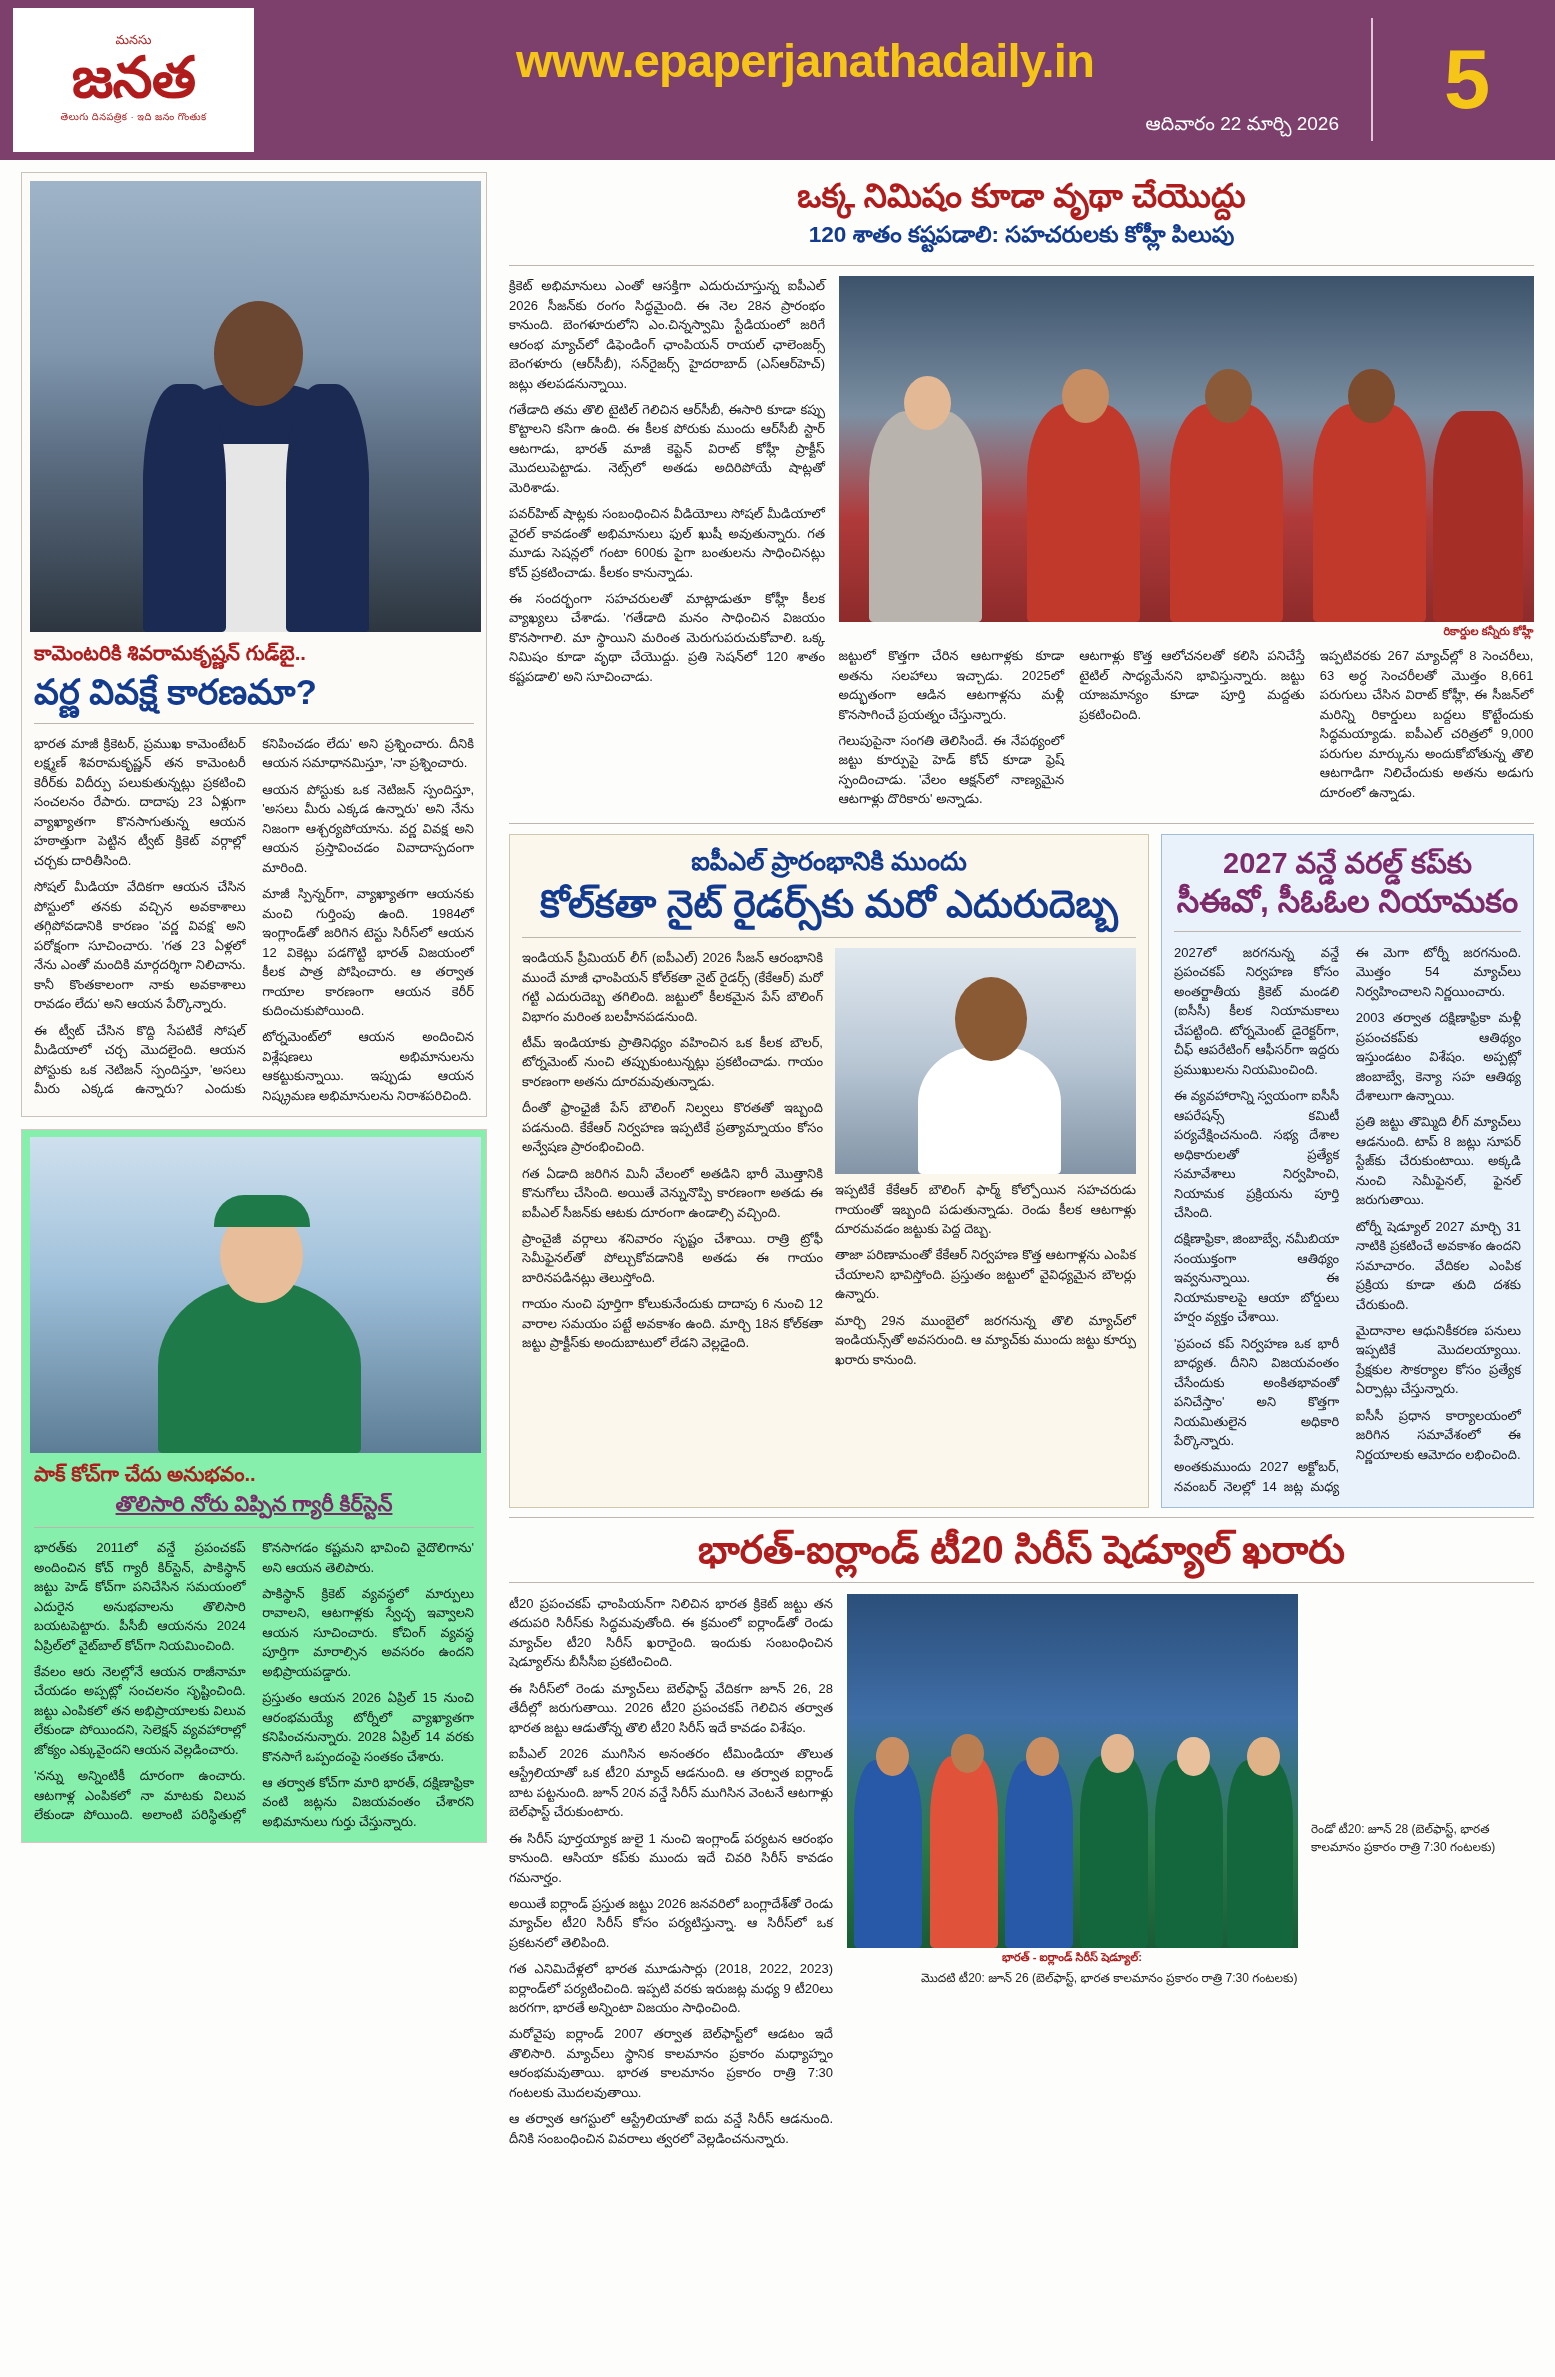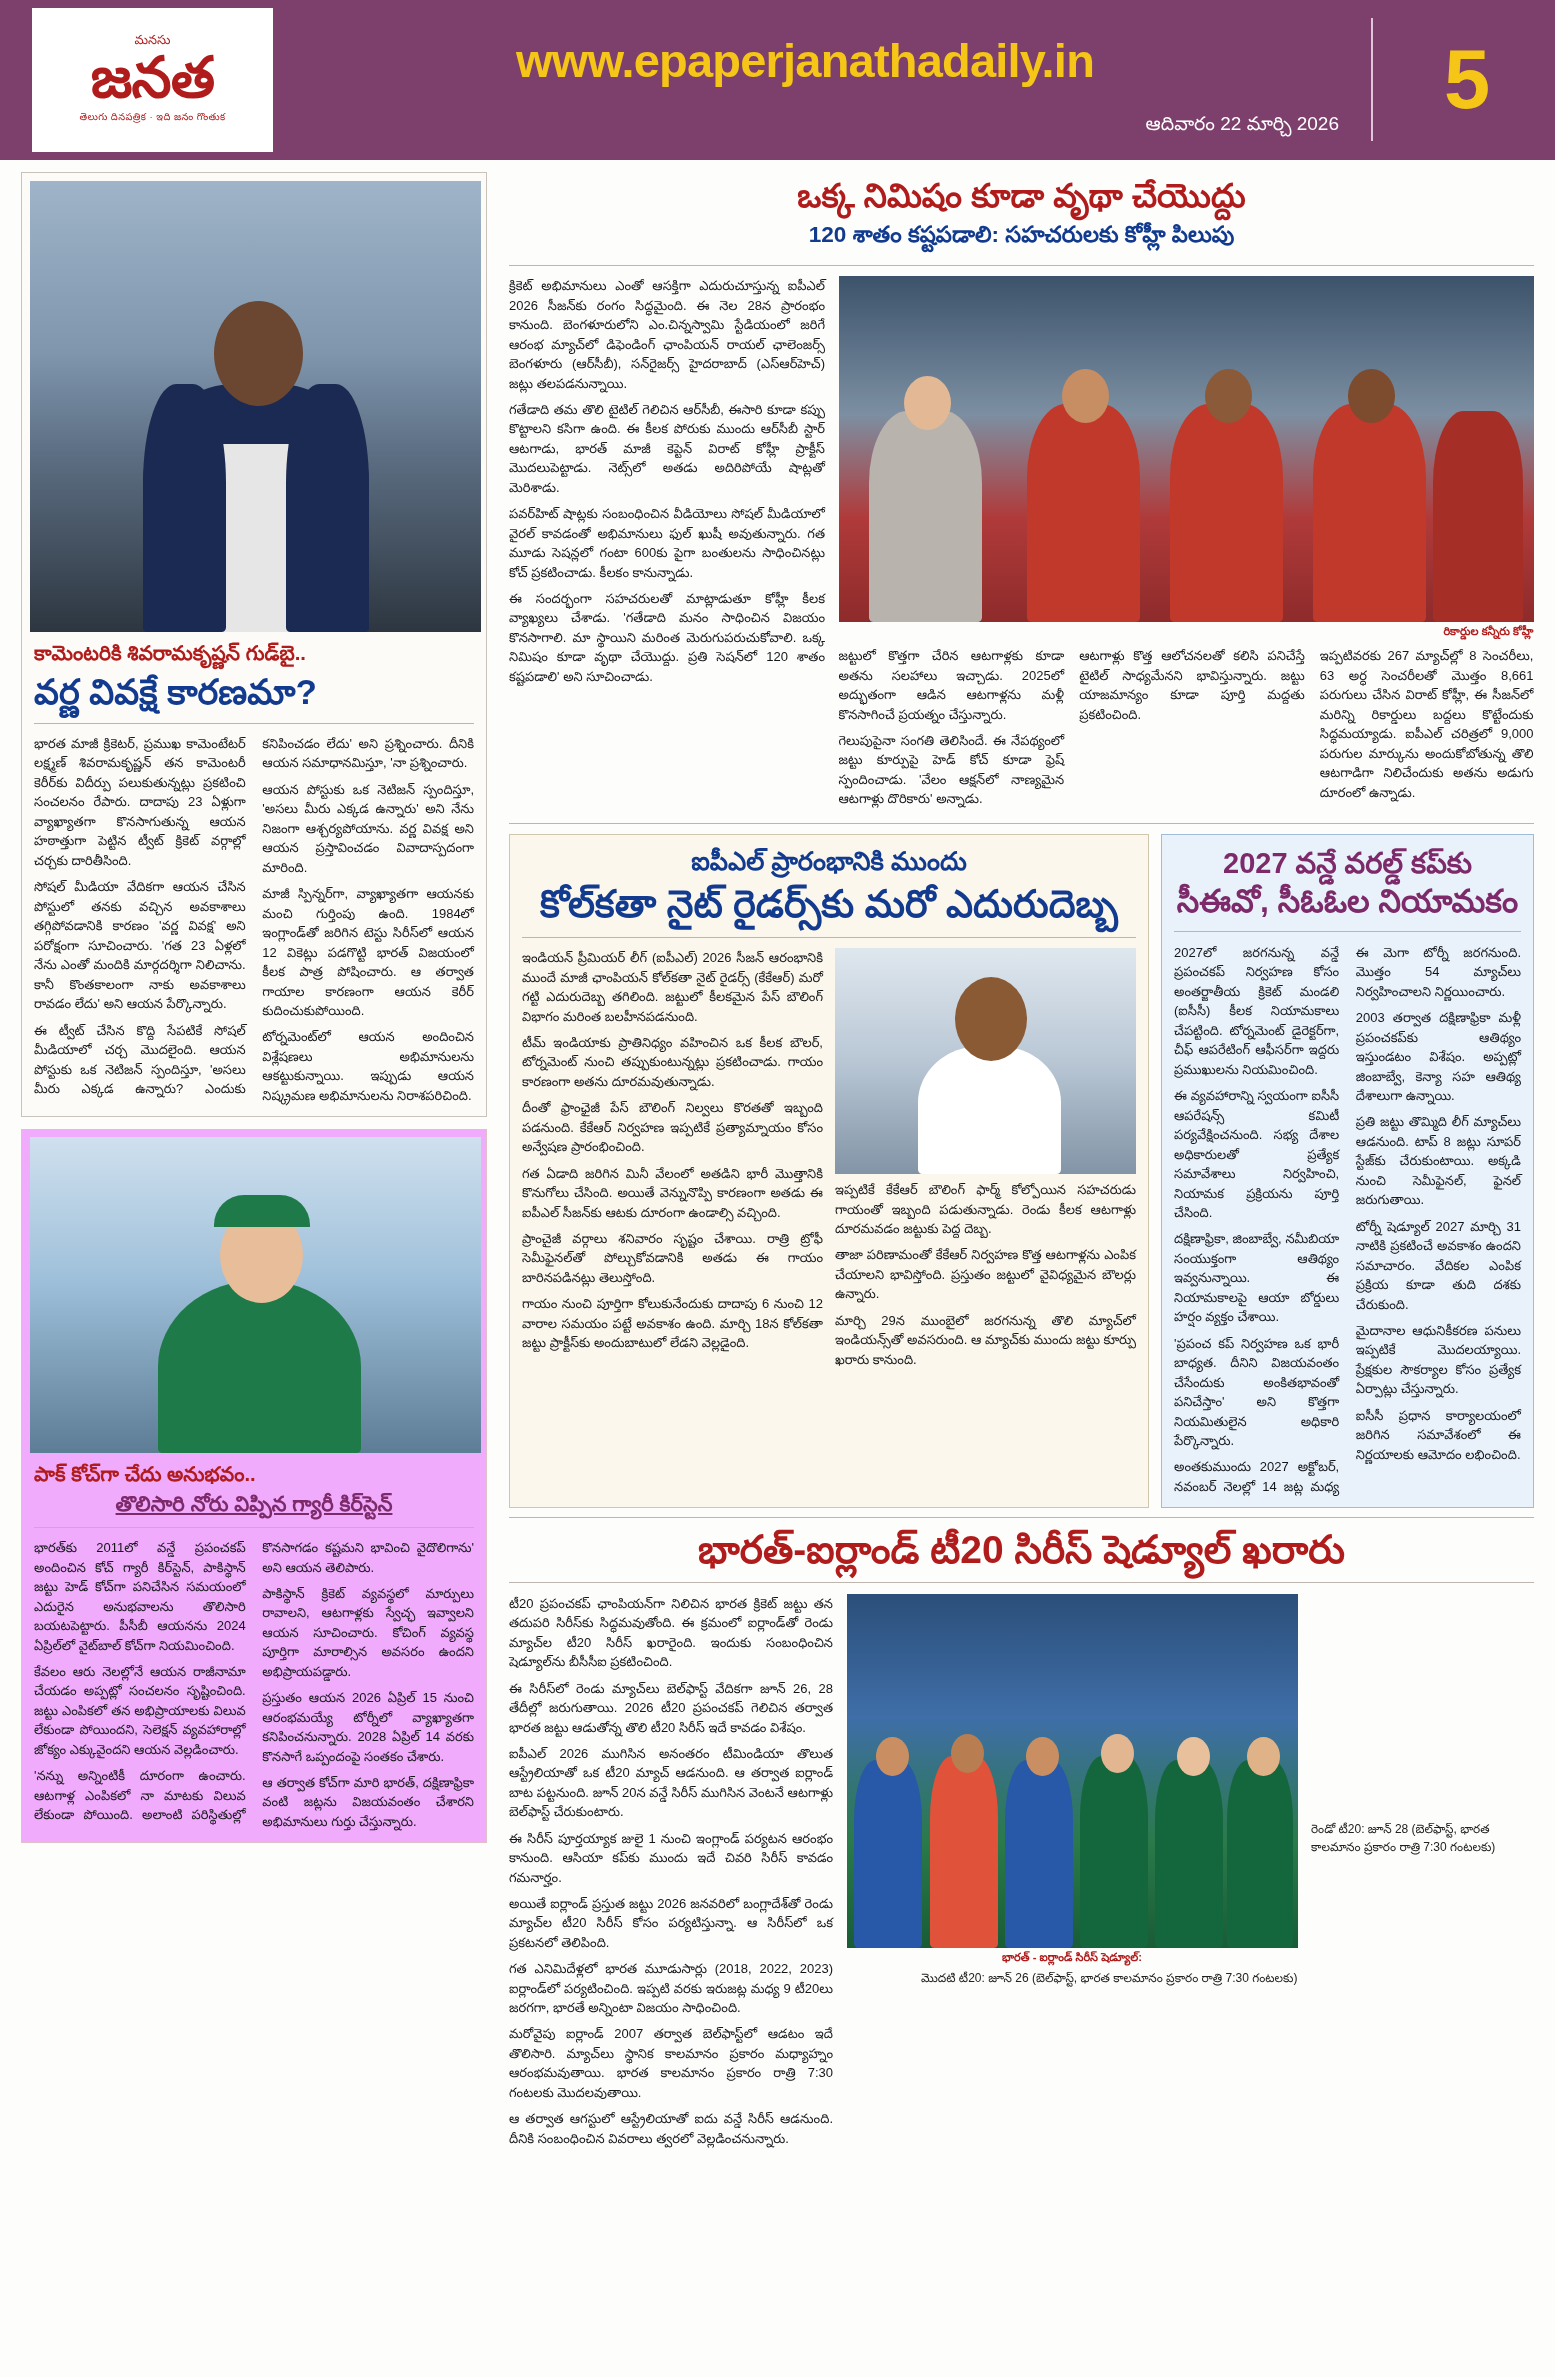--- a/index.html
+++ b/index.html
@@ -1,21 +1,21 @@
 <!DOCTYPE html>
 <html style="font-size:12px"><head>
 <meta charset="utf-8">
 <style>
   html,body{margin:0;padding:0;background:#ffffff;}
   body{width:1555px;height:2377px;font-family:"Liberation Sans",sans-serif;color:#111;}
   .page{position:relative;width:1555px;height:2377px;background:#fdfdfb;overflow:hidden;}
 
   
   .masthead{position:absolute;left:0;top:0;width:1555px;height:160px;background:#7d3f6b;}
-  .mh-logo{position:absolute;left:32px;top:7.5px;width:241px;height:144px;background:#ffffff;display:flex;align-items:center;justify-content:center;flex-direction:column;}
+  .mh-logo{position:absolute;left:13px;top:7.5px;width:241px;height:144px;background:#ffffff;display:flex;align-items:center;justify-content:center;flex-direction:column;}
   .mh-logo .lg-small{font-size:12.8px;color:#b01c1c;font-family:"Liberation Sans",sans-serif;line-height:1;margin-bottom:1.5px;}
   .mh-logo .lg-main{font-size:57px;color:#b01c1c;font-weight:bold;letter-spacing:-0.8px;line-height:1.05;}
   .mh-logo .lg-sub{font-size:9.8px;color:#b01c1c;margin-top:3px;letter-spacing:0.4px;}
   .mh-url{position:absolute;left:271px;top:33px;width:1068px;text-align:center;color:#f5c518;font-size:47px;font-weight:bold;letter-spacing:-0.8px;}
   .mh-date{position:absolute;left:888px;top:113px;width:451px;text-align:right;color:#ffffff;font-size:19px;}
   .mh-rule{position:absolute;left:1371px;top:18px;width:1.5px;height:123px;background:#e0c6d8;}
   .mh-page{position:absolute;left:1407px;top:18px;width:120px;text-align:center;color:#f5c518;font-size:83px;font-weight:bold;line-height:1.5;}
 
   
   .col-left{position:absolute;left:21px;top:172px;width:466px;}
@@ -49,21 +49,21 @@
   .ph3{background:linear-gradient(180deg,#3c536b 0%,#7c8fa2 40%,#b03a3a 70%,#8e2b2b 100%);}
   .ph4{background:linear-gradient(180deg,#dfe7ee 0%,#b9c7d5 50%,#8294a6 100%);}
   .ph5{background:linear-gradient(180deg,#2b4f7a 0%,#3f6ea8 35%,#2a7a4a 70%,#195c36 100%);}
 
   .photo-people{position:absolute;bottom:0;left:0;right:0;height:62%;}
   .pp{position:absolute;bottom:0;border-radius:40% 40% 4.5px 4.5px;}
   .head{position:absolute;border-radius:50%;}
 
   .panel-blue{background:#e9f2fb;border:0.8px solid #9fbcd8;}
   .panel-beige{background:#fbf7ec;border:0.8px solid #cfc6ae;}
-  .panel-pink{background:#f0abfc;border:0.8px solid #e3bfc6;}
+  .panel-pink{background:#86efac;border:0.8px solid #e3bfc6;}
 
   .hl-small-blue{color:#123b8f;font-size:25.6px;font-weight:bold;text-align:center;line-height:1.2;}
   .hl-big-blue{color:#123b8f;font-size:38px;font-weight:bold;text-align:center;line-height:1.15;}
   .hl-maroon{color:#7d2a6a;font-size:32px;font-weight:bold;text-align:center;line-height:1.18;}
   .hl-red-big{color:#b01c1c;font-size:39px;font-weight:bold;text-align:center;line-height:1.12;}
 
   .sched-line{font-size:12px;color:#222;line-height:1.5;}
 </style>
 </head>
 <body>

